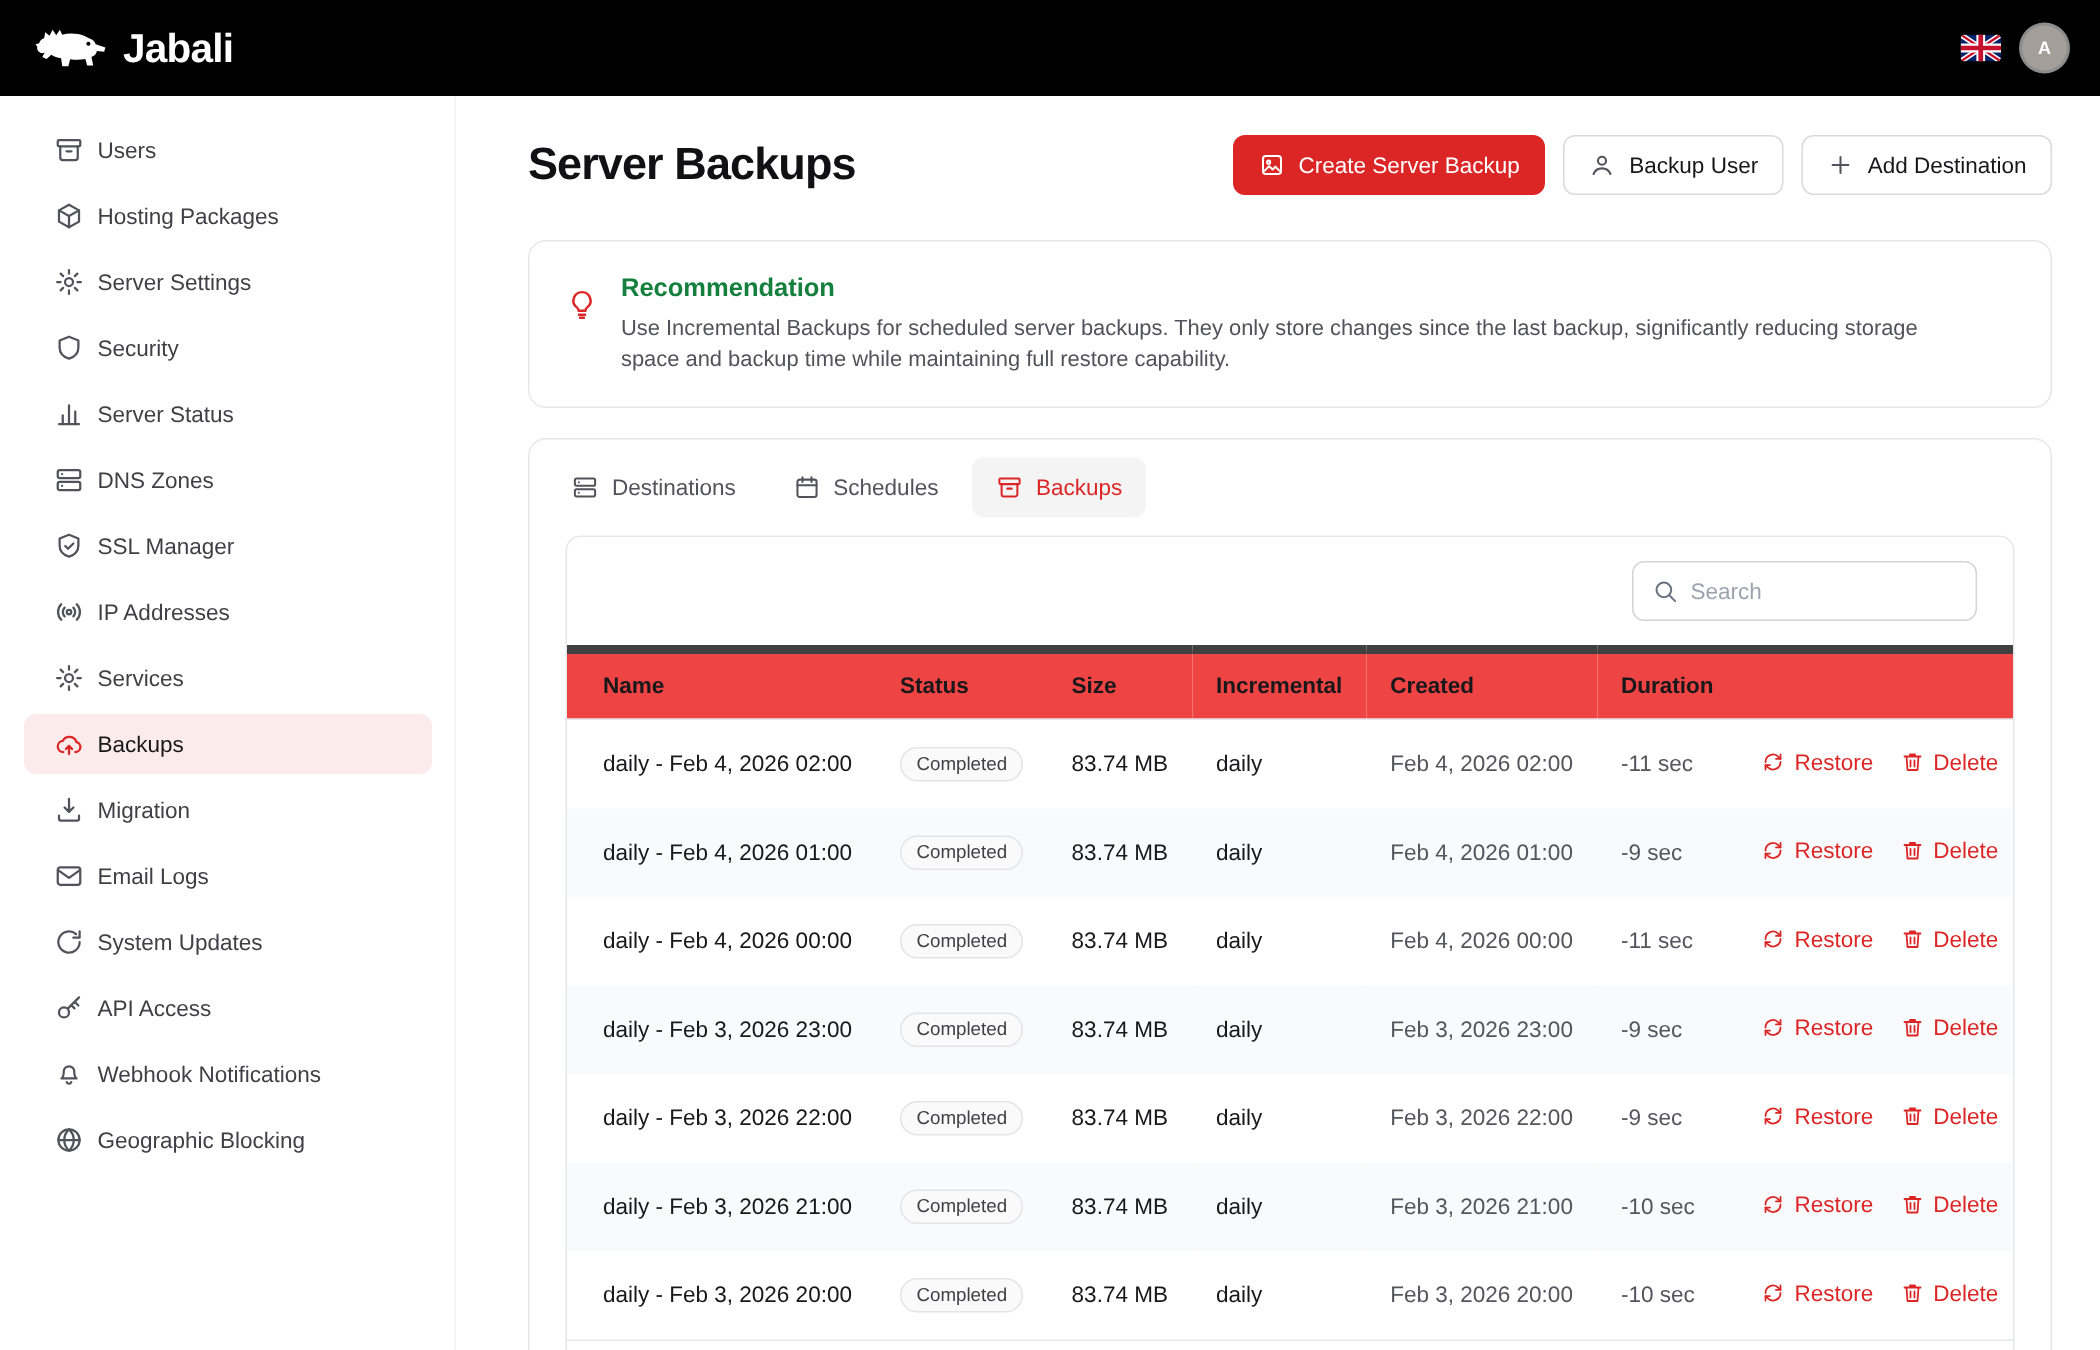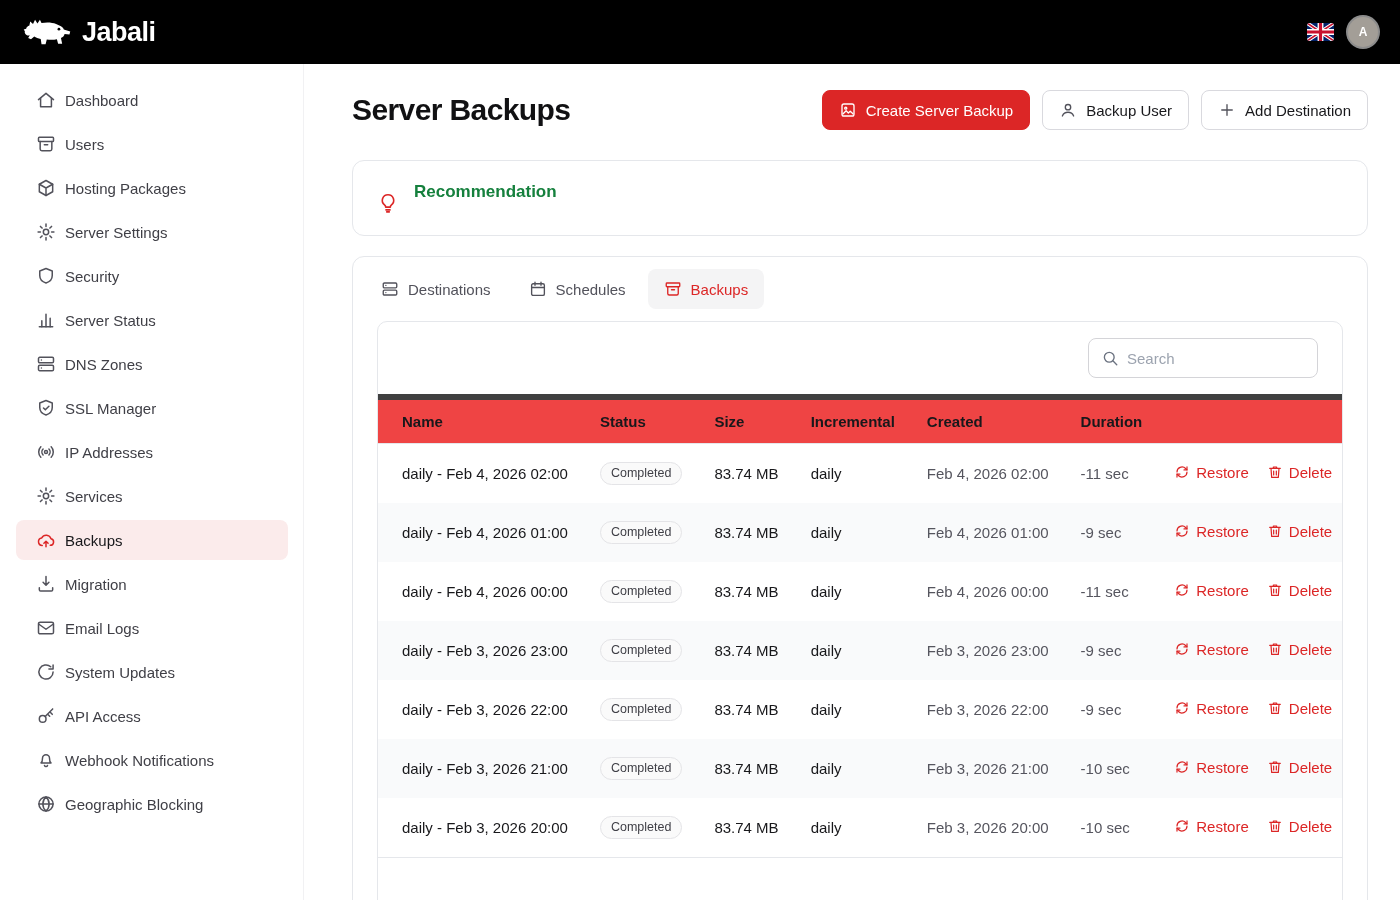--- a/index.html
+++ b/index.html
@@ -150,29 +150,20 @@
     <button class="avatar">A</button>
   </div>
 </header>
 
 <div class="layout">
   <aside class="sidebar">
     <nav id="sidebar-nav">
         <a class="nav-item">
           <span class="icon">
             <svg viewBox="0 0 24 24" fill="none" stroke="currentColor" stroke-width="1.8" stroke-linecap="round" stroke-linejoin="round">
-              <path d="M3 11.5L12 4l9 7.5"></path>
-              <path d="M5.5 9.8V20h13V9.8"></path>
-            </svg>
-          </span>
-          <span class="nav-label">Dashboard</span>
-        </a>
-        <a class="nav-item">
-          <span class="icon">
-            <svg viewBox="0 0 24 24" fill="none" stroke="currentColor" stroke-width="1.8" stroke-linecap="round" stroke-linejoin="round">
               <rect x="3" y="4" width="18" height="5" rx="1"></rect>
               <path d="M5 9v9a2 2 0 0 0 2 2h10a2 2 0 0 0 2-2V9"></path>
               <path d="M10 13h4"></path>
             </svg>
           </span>
           <span class="nav-label">Users</span>
         </a>
         <a class="nav-item">
           <span class="icon">
             <svg viewBox="0 0 24 24" fill="none" stroke="currentColor" stroke-width="1.8" stroke-linecap="round" stroke-linejoin="round">
@@ -348,20 +339,21 @@
 
     <section class="reco-card">
       <span class="icon">
         <svg viewBox="0 0 24 24" fill="none" stroke="currentColor" stroke-width="1.8" stroke-linecap="round" stroke-linejoin="round">
             <path d="M12 3a6.2 6.2 0 0 0-3.8 11.1c.9.7 1.3 1.5 1.3 2.4h5c0-.9.4-1.7 1.3-2.4A6.2 6.2 0 0 0 12 3z"></path>
             <path d="M9.8 19.5h4.4M10.6 21.7h2.8"></path>
           </svg>
       </span>
       <div>
         <div class="reco-title">Recommendation</div>
+        <div class="reco-body">Use Incremental Backups for scheduled server backups. They only store changes since the last backup, significantly reducing storage space and backup time while maintaining full restore capability.</div>
       </div>
     </section>
 
     <section class="big-card">
       <div class="tabs-row" id="tabs-row">
           <button class="tab">
             <span class="icon">
               <svg viewBox="0 0 24 24" fill="none" stroke="currentColor" stroke-width="1.8" stroke-linecap="round" stroke-linejoin="round">
                 <rect x="3" y="4" width="18" height="6.5" rx="1.5"></rect>
                 <rect x="3" y="13.5" width="18" height="6.5" rx="1.5"></rect>

